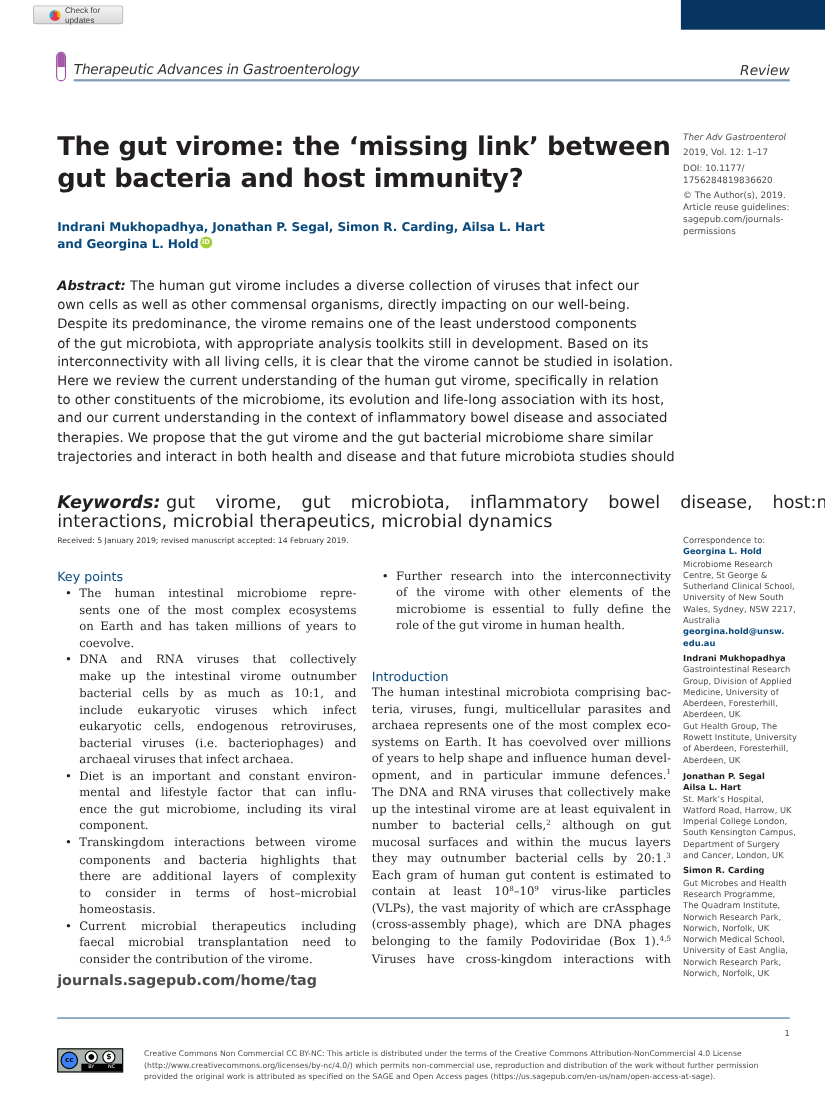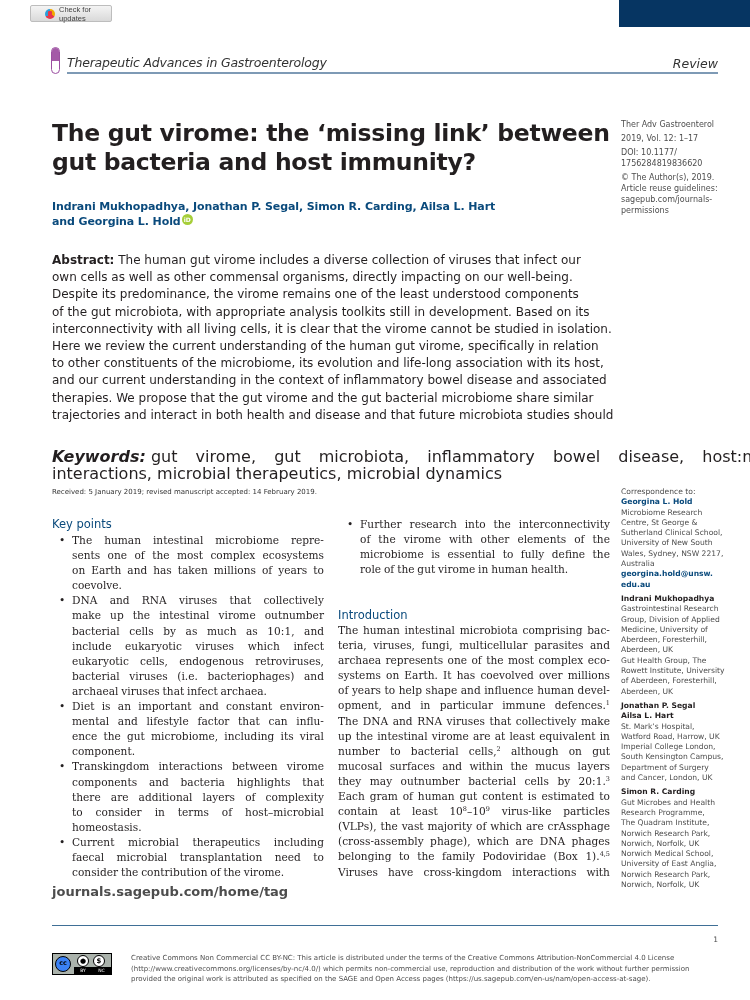--- a/index.html
+++ b/index.html
@@ -58,28 +58,28 @@
   .authors div { white-space: nowrap; }
   .orcid {
     display: inline-block; width: 11px; height: 11px; border-radius: 50%;
     background: #a6ce39; color: #fff; font-size: 6px; line-height: 11px; text-align: center;
     vertical-align: 3px; margin-left: 1px; font-weight: bold;
   }
 
   
   .meta { left: 621px; top: 119px; width: 128px; font-size: 8px; line-height: 11px; color: #4d4d4d; }
   .meta .blk { margin-bottom: 3px; }
-  .meta .it { }
+  .meta .it { font-style: italic; }
 
   
   .abstract {
     left: 52px; top: 252px; width: 560px; font-size: 12px; line-height: 17.2px; color: #231f20;
   }
   .abstract div { white-space: nowrap; }
-  .abstract .lbl { font-weight: bold; }
+  .abstract .lbl { font-weight: bold; font-style: italic; }
   .keywords {
     left: 52px; top: 448px; width: 555px; font-size: 16px; line-height: 17.2px;
   }
   .keywords .l1 { text-align: justify; text-align-last: justify; white-space: nowrap; }
   .keywords .lbl { font-weight: bold; font-style: italic; }
   .received { left: 52px; top: 488px; font-size: 7px; color: #333; }
   .col { font-family: "DejaVu Serif", serif; font-size: 10.6px; line-height: 15.1px; color: #231f20; }
   .sec-head {
     font-family: "DejaVu Sans", sans-serif; font-weight: normal; font-size: 11.5px;
     color: #0a4a7c;

